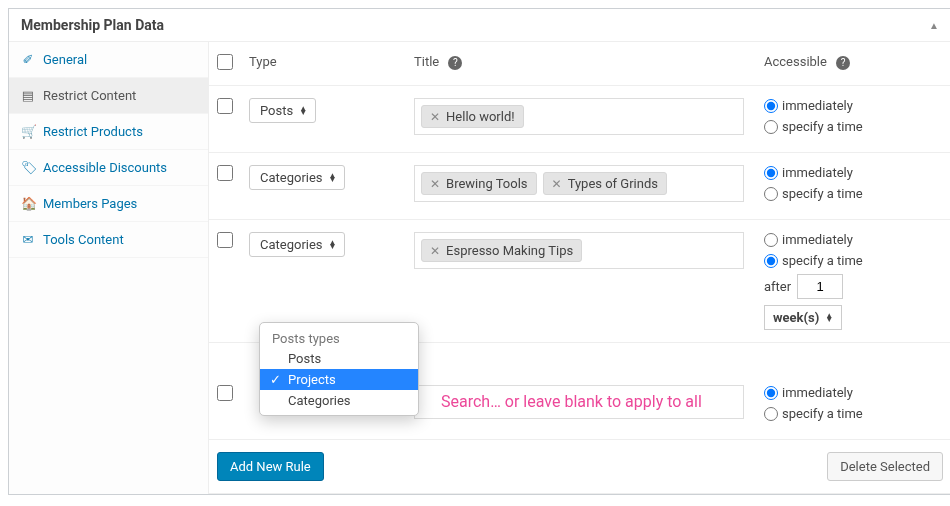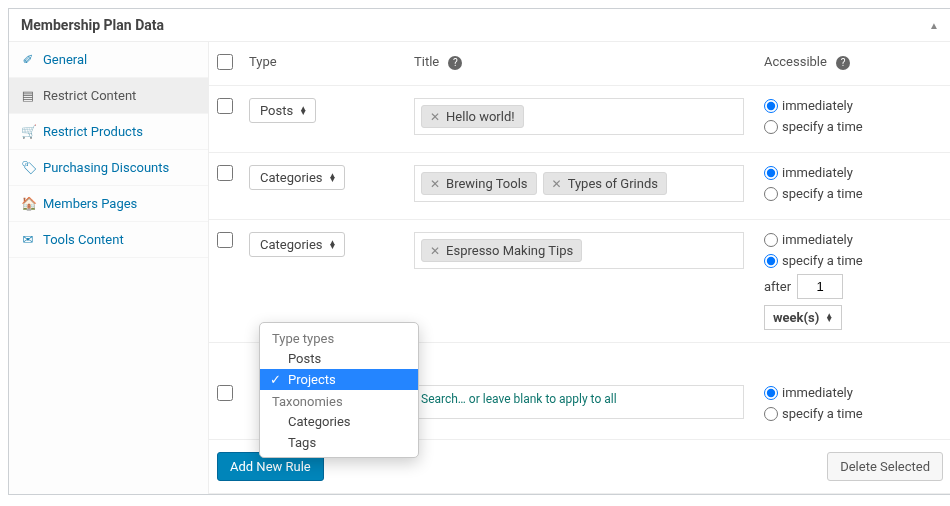--- a/index.html
+++ b/index.html
@@ -111,22 +111,23 @@
     border: 1px solid #d7d7d7;
     border-radius: 3px;
     padding: 3px 8px;
     font-size: 13px;
     display: inline-flex;
     gap: 6px;
     align-items: center;
   }
   .tag-x { color: #888; font-size: 12px; }
   .placeholder {
-    color: #0f766e;
-    font-size: 12px;
+    color: #ec4899;
+    font-size: 16px;
+    margin-left: 20px;
   }
   .radio-row {
     display: flex;
     align-items: flex-end;
     gap: 4px;
     margin-bottom: 6px;
     font-size: 13px;
   }
   input[type=radio] { width: 14px; height: 14px; }
   .access-extra {
@@ -235,21 +236,21 @@
       <div class="sidebar-item active">
         <span class="sidebar-icon">▤</span>
         <span>Restrict Content</span>
       </div>
       <div class="sidebar-item">
         <span class="sidebar-icon">🛒</span>
         <span>Restrict Products</span>
       </div>
       <div class="sidebar-item">
         <span class="sidebar-icon">🏷</span>
-        <span>Purchasing Discounts</span>
+        <span>Accessible Discounts</span>
       </div>
       <div class="sidebar-item">
         <span class="sidebar-icon">🏠</span>
         <span>Members Pages</span>
       </div>
       <div class="sidebar-item">
         <span class="sidebar-icon">✉</span>
         <span>Tools Content</span>
       </div>
     </div>
@@ -396,26 +397,24 @@
                 <span class="btn btn-primary">Add New Rule</span>
                 <span class="btn btn-secondary">Delete Selected</span>
               </div>
             </td>
           </tr>
 
         </tbody>
       </table>
 
       <div class="dropdown">
-        <div class="dd-group">Type types</div>
+        <div class="dd-group">Posts types</div>
         <div class="dd-item"><span>Posts</span></div>
         <div class="dd-item selected">
           <span class="dd-check">✓</span>
           <span>Projects</span>
         </div>
-        <div class="dd-group">Taxonomies</div>
         <div class="dd-item"><span>Categories</span></div>
-        <div class="dd-item"><span>Tags</span></div>
       </div>
 
     </div>
   </div>
 </div>
 
 </body></html>

